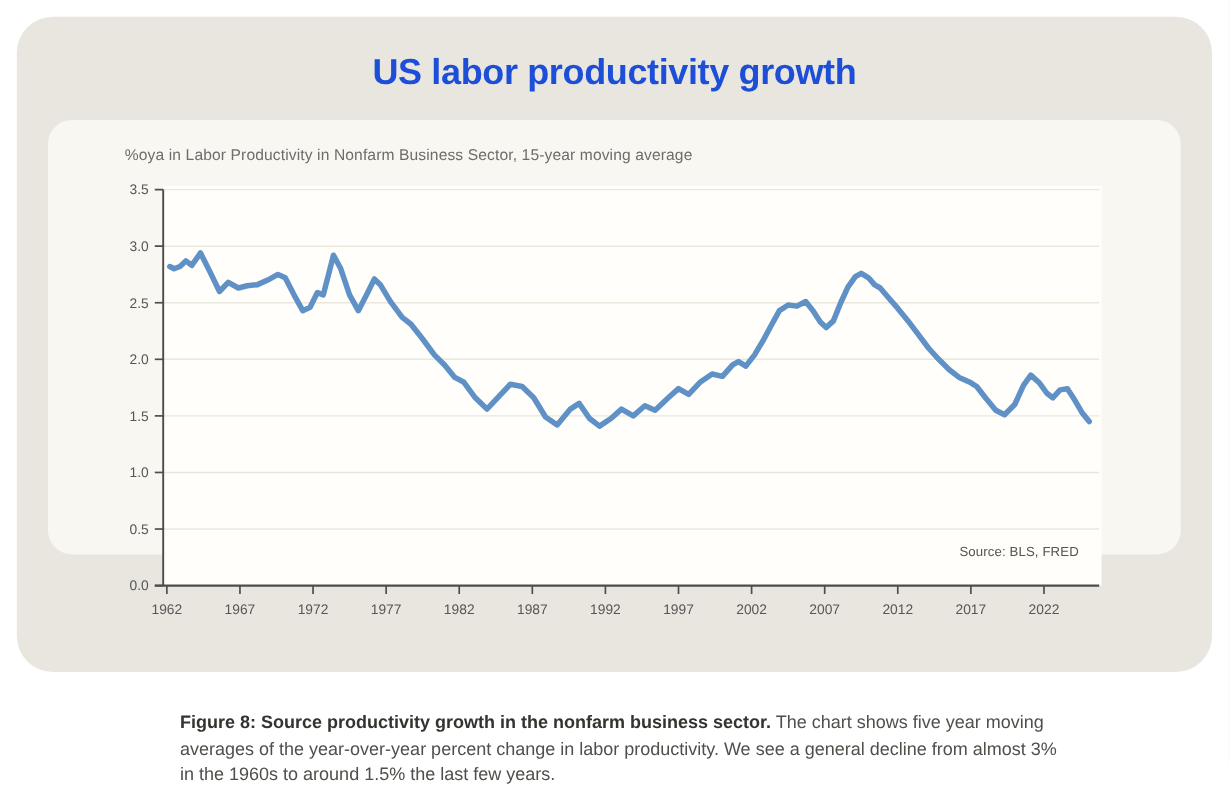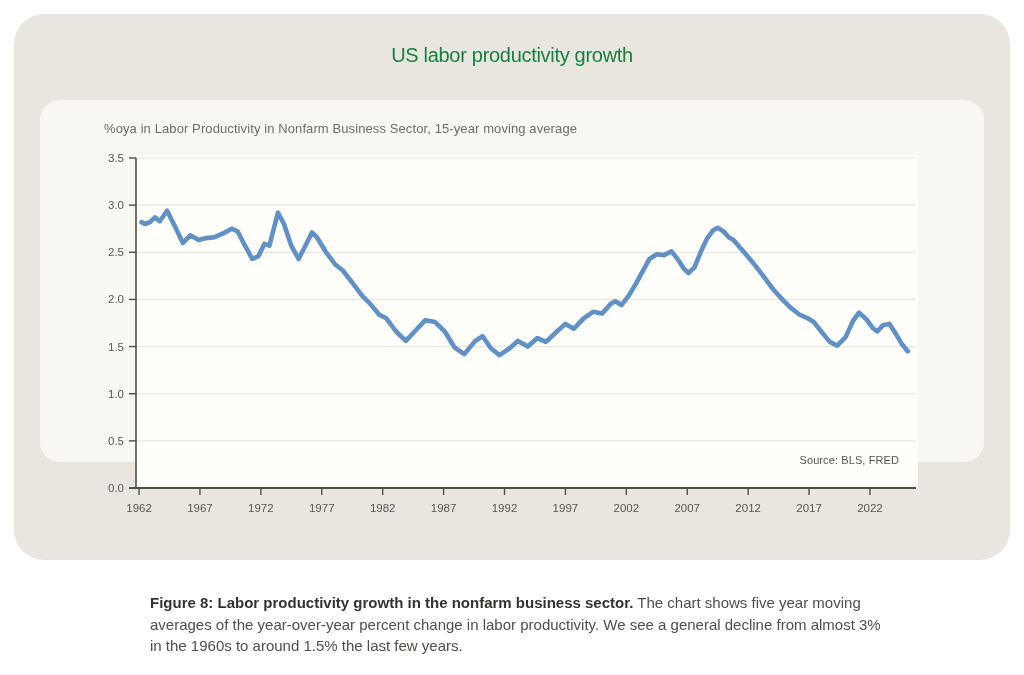--- a/index.html
+++ b/index.html
@@ -8,21 +8,21 @@
     font-family:"Liberation Sans","DejaVu Sans",sans-serif;
     -webkit-font-smoothing:antialiased;
   }
   .page{position:relative;width:1024px;height:675px;}
   .card{
     position:absolute;left:14px;top:14px;width:996px;height:546px;
     background:#e9e6df;border-radius:30px;
   }
   .title{
     margin:0;padding-top:30px;text-align:center;
-    font-size:20px;font-weight:400;letter-spacing:-0.3px;color:#15803d;
+    font-size:30px;font-weight:700;letter-spacing:-0.3px;color:#1d4ed8;
   }
   .chart-card{
     position:absolute;left:26px;top:86px;width:944px;height:362px;
     background:#f9f7f1;border-radius:20px;
   }
   .subtitle{
     position:absolute;left:64px;top:21px;
     font-size:13px;color:#6e6d6a;letter-spacing:0.1px;
   }
   #plot{position:absolute;left:0;top:0;}
@@ -99,14 +99,14 @@
           <text x="708.1507064364203" y="412" text-anchor="middle" class="tick">2012</text>
           <line x1="769.0612244897954" y1="388" x2="769.0612244897954" y2="395" stroke="#4d4d4d" stroke-width="1.4"></line>
           <text x="769.0612244897954" y="412" text-anchor="middle" class="tick">2017</text>
           <line x1="829.9717425431706" y1="388" x2="829.9717425431706" y2="395" stroke="#4d4d4d" stroke-width="1.4"></line>
           <text x="829.9717425431706" y="412" text-anchor="middle" class="tick">2022</text>
           <path d="M101.5 122.1 L105.1 124.0 L110.0 122.1 L114.9 117.4 L119.8 121.2 L127.1 110.8 L135.6 127.8 L142.9 142.9 L150.2 135.3 L158.7 140.0 L166.0 138.1 L174.6 137.2 L183.1 133.4 L191.6 128.7 L197.7 131.5 L205.0 145.7 L212.3 158.9 L218.4 156.1 L224.5 143.8 L229.4 145.7 L237.9 112.7 L244.0 124.0 L251.3 145.7 L258.6 158.9 L265.9 144.7 L272.0 132.5 L276.9 137.2 L285.4 151.3 L295.2 164.5 L302.5 170.2 L312.2 182.5 L322.0 195.7 L330.5 204.1 L339.0 214.5 L346.3 218.3 L356.1 231.5 L365.8 240.9 L375.6 230.5 L385.3 220.2 L395.1 222.1 L404.8 231.5 L414.6 247.5 L424.3 254.1 L435.3 240.9 L442.6 236.2 L451.1 248.5 L459.6 255.1 L469.4 248.5 L477.9 240.9 L487.7 246.6 L497.4 238.1 L505.9 241.9 L516.9 231.5 L525.4 223.9 L533.9 228.7 L543.7 218.3 L553.4 211.7 L562.0 213.6 L570.5 204.1 L575.4 201.3 L581.5 205.1 L588.8 195.7 L596.1 183.4 L602.2 172.1 L609.5 158.9 L616.8 154.2 L624.1 155.1 L631.4 151.3 L637.5 158.9 L643.6 168.3 L648.5 173.0 L654.5 167.4 L660.6 152.3 L666.7 139.1 L672.8 130.6 L677.7 127.8 L683.8 131.5 L688.7 137.2 L693.5 140.0 L700.8 148.5 L708.2 157.0 L716.7 167.4 L725.2 178.7 L733.7 190.0 L742.3 199.4 L750.8 207.9 L759.3 214.5 L767.8 218.3 L773.9 222.1 L781.2 231.5 L789.8 241.9 L797.1 245.6 L805.6 237.1 L812.9 221.1 L819.0 212.6 L826.3 219.2 L832.4 227.7 L837.3 231.5 L843.4 224.9 L849.5 223.9 L855.6 233.4 L861.6 243.7 L867.7 251.3" fill="none" stroke="#5f91c6" stroke-width="4.6" stroke-linecap="round" stroke-linejoin="round"></path>
         </svg>
       <div class="source">Source: BLS, FRED</div>
     </div>
   </div>
-  <p class="caption"><strong>Figure 8: Labor productivity growth in the nonfarm business sector.</strong><span> The chart shows five year moving averages of the year-over-year percent change in labor productivity. We see a general decline from almost 3% in the 1960s to around 1.5% the last few years.</span></p>
+  <p class="caption"><strong>Figure 8: Source productivity growth in the nonfarm business sector.</strong><span> The chart shows five year moving averages of the year-over-year percent change in labor productivity. We see a general decline from almost 3% in the 1960s to around 1.5% the last few years.</span></p>
 </div>
 
 </body></html>

